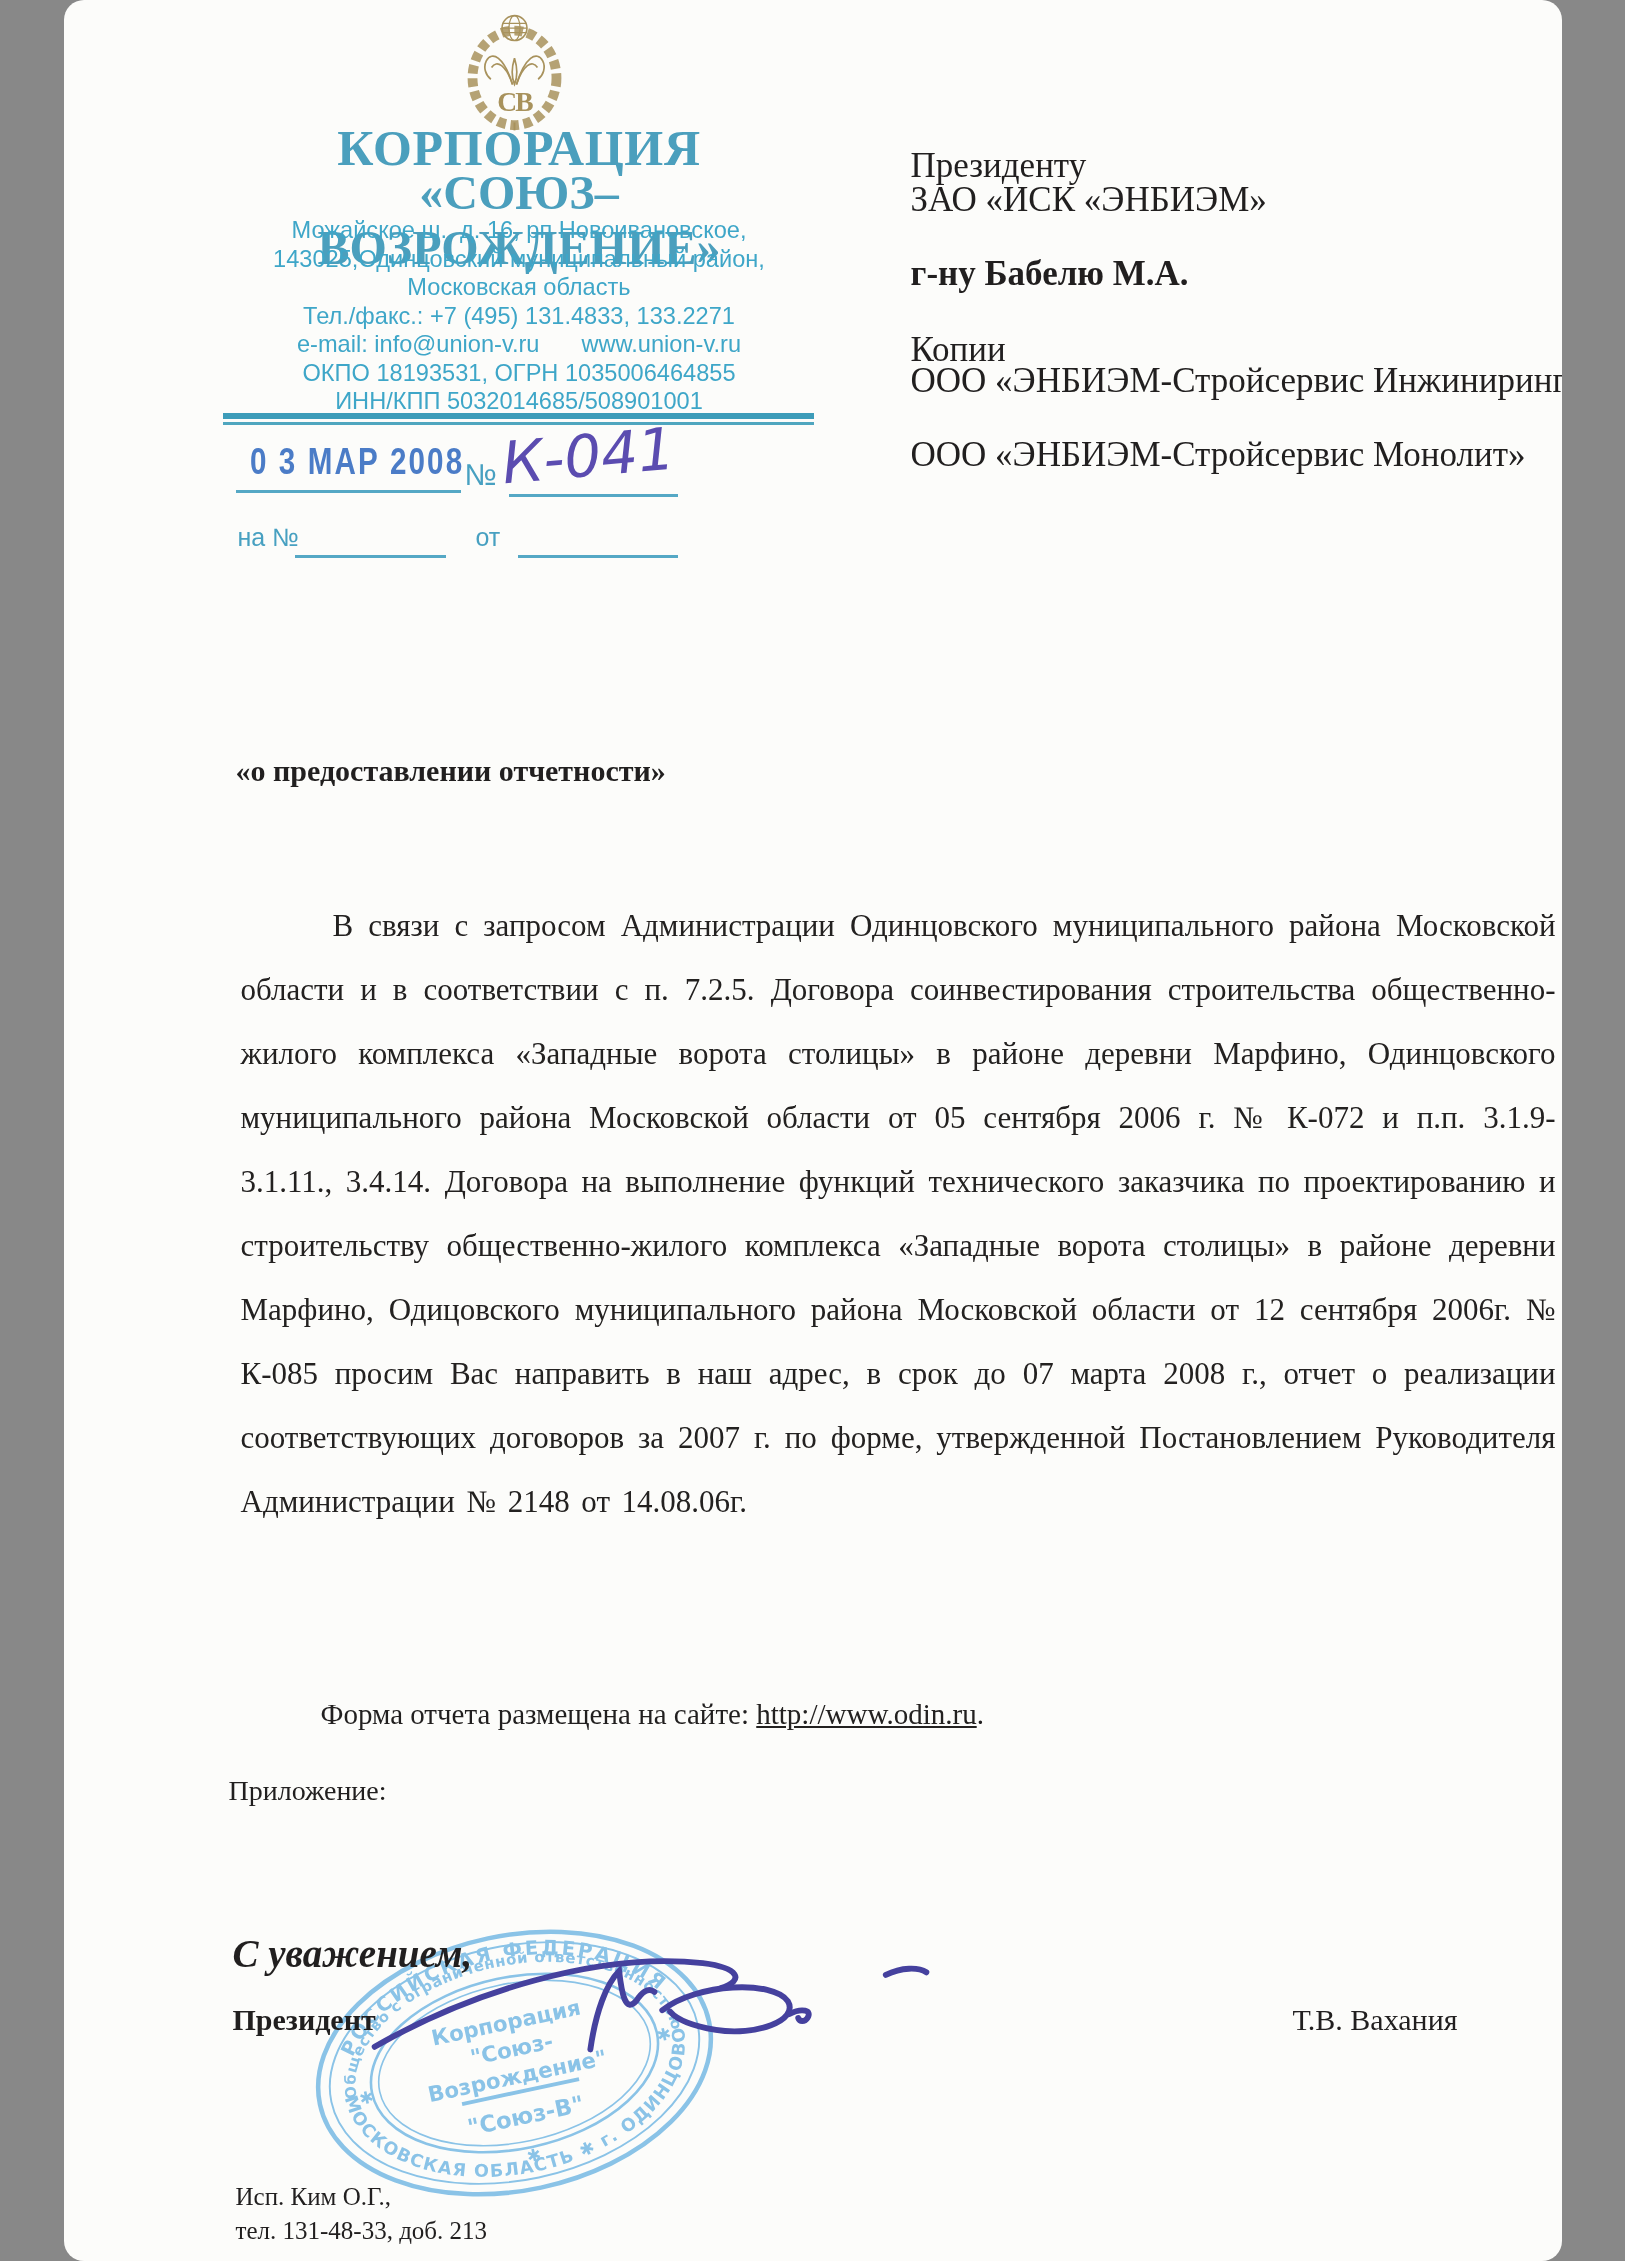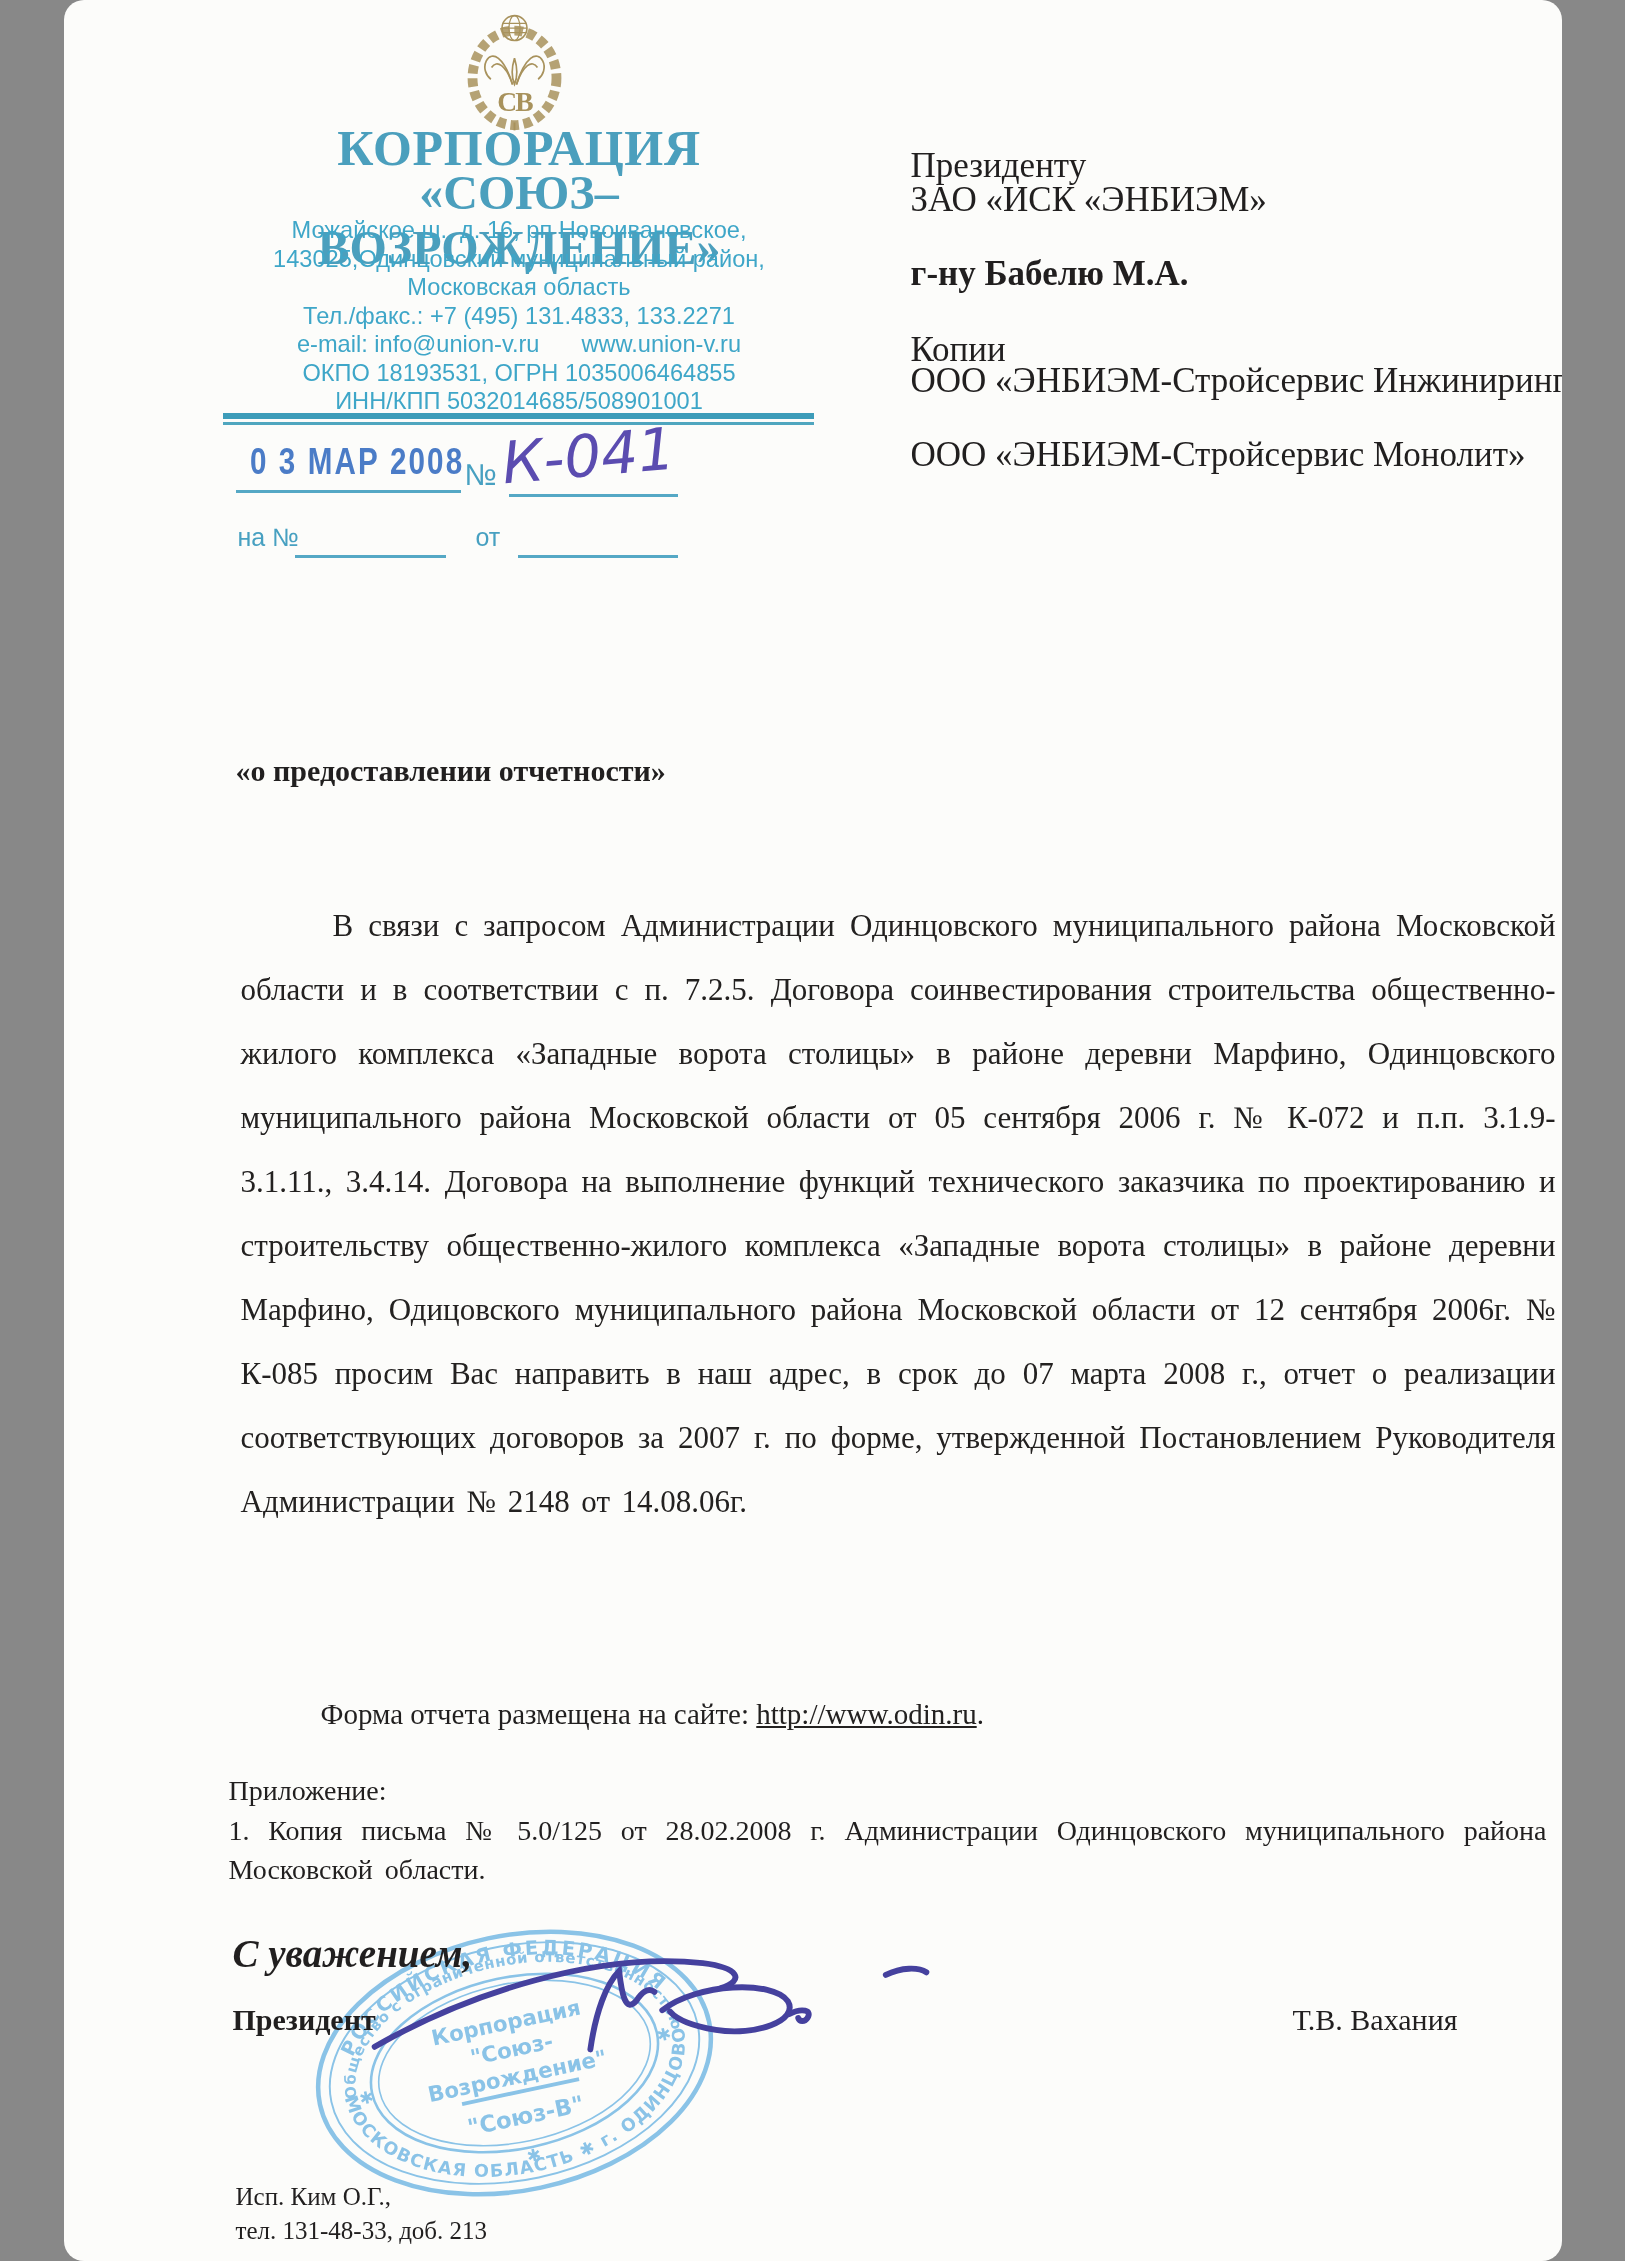--- a/index.html
+++ b/index.html
@@ -105,21 +105,20 @@
   <div class="txt rcpt" style="top:361px;">ООО «ЭНБИЭМ-Стройсервис Инжиниринг»</div>
   <div class="txt rcpt" style="top:435px;text-align:center;">ООО «ЭНБИЭМ-Стройсервис Монолит»</div>
 
   <div class="txt subject">«о предоставлении отчетности»</div>
 
   <p class="bodytext">В связи с запросом Администрации Одинцовского муниципального района Московской области и в соответствии с п. 7.2.5. Договора соинвестирования строительства общественно-жилого комплекса «Западные ворота столицы» в районе деревни Марфино, Одинцовского муниципального района Московской области от 05 сентября 2006 г. № К-072 и п.п. 3.1.9-3.1.11., 3.4.14. Договора на выполнение функций технического заказчика по проектированию и строительству общественно-жилого комплекса «Западные ворота столицы» в районе деревни Марфино, Одицовского муниципального района Московской области от 12 сентября 2006г. № К-085 просим Вас направить в наш адрес, в срок до 07 марта 2008 г., отчет о реализации соответствующих договоров за 2007 г. по форме, утвержденной Постановлением Руководителя Администрации № 2148 от 14.08.06г.</p>
 
   <p class="formnote"><span>Форма отчета размещена на сайте: </span><a>http://www.odin.ru</a><span>.</span></p>
 
   <div class="txt attach-lbl">Приложение:</div>
-  <p class="attach-item">1. Копия письма № 5.0/125 от 28.02.2008 г. Администрации Одинцовского муниципального района Московской области.</p>
 
   <div class="txt closing">С уважением,</div>
   <div class="txt prestitle">Президент</div>
   <div class="txt presname">Т.В. Вахания</div>
 
   <svg class="stampsvg" viewBox="0 0 660 420">
     <defs>
       <path id="tp-top" d="M 70,210 A 260 162 0 0 1 590,210"></path>
       <path id="tp-bot" d="M 64,210 A 266 170 0 0 0 596,210"></path>
       <path id="tp-inner" d="M 105,273 A 248 150 0 1 1 555,273"></path>

